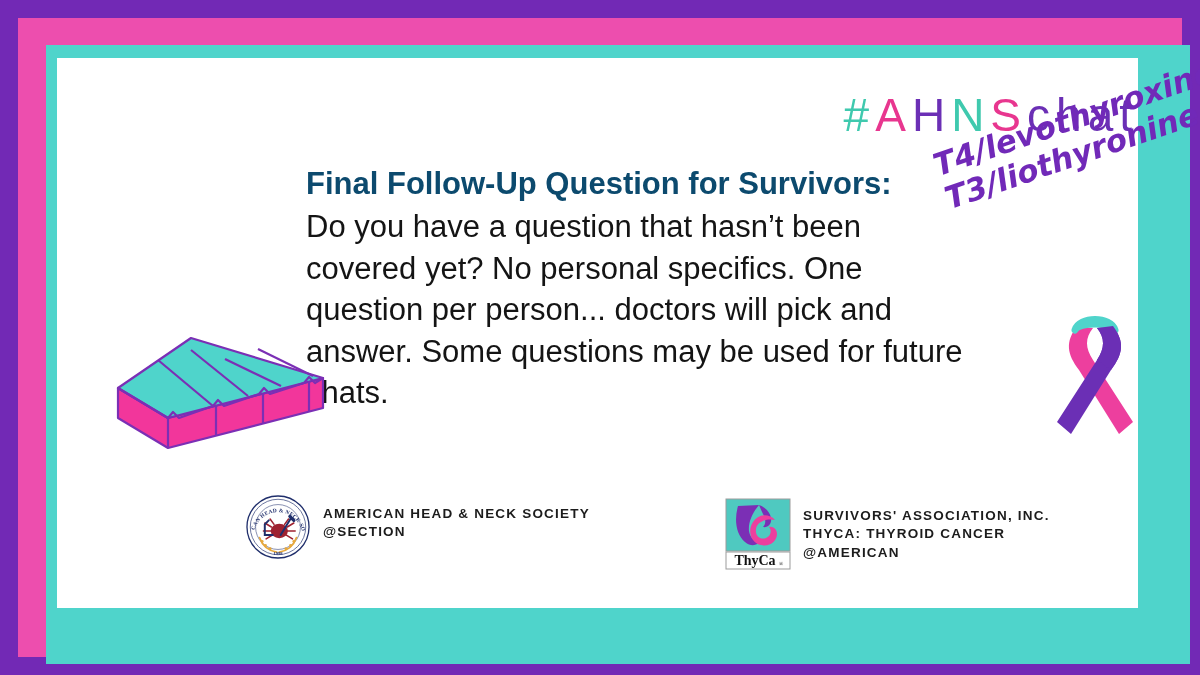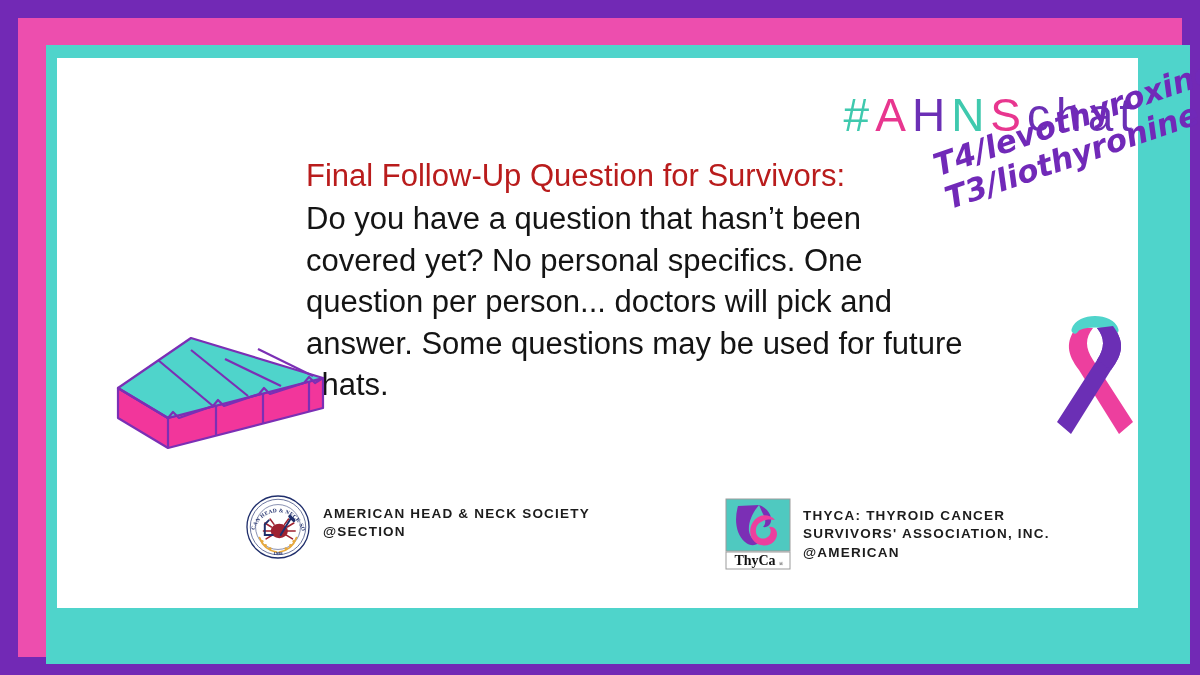--- a/index.html
+++ b/index.html
@@ -44,24 +44,24 @@
   .h-purple{color:#6B2FB5;}
 
   
   .copy{
     position:absolute;
     left:249px;top:98px;
     width:660px;
   }
   .copy .heading{
     font-size:31px;
-    font-weight:normal;
-    color:#b91c1c;
+    font-weight:bold;
+    color:#0c4a6e;
     line-height:1.30;
-    margin:0 0 2px 0;
+    margin:8px 0 2px 0;
   }
   .copy .para{
     font-size:31px;
     font-weight:400;
     color:#141414;
     line-height:1.34;
     margin:0;
   }
 
   
@@ -240,20 +240,20 @@
         <path d="M13 8 C9 22 11 36 20 44 C26 49 33 48 35 42 C30 44 25 40 24 33 C23 24 28 14 34 7 Z" fill="#7B2FB5"></path>
         <path d="M34 7 C40 9 45 14 46 20 C47 26 43 30 38 29 C41 26 41 21 38 16 C36 12 35 9 34 7 Z" fill="#7B2FB5"></path>
 
         <path d="M50 22 C44 15 33 16 28 24 C22 33 26 45 36 47 C45 49 52 43 52 36 C52 31 48 28 44 29 C47 32 46 38 41 40 C35 42 30 38 31 31 C32 24 41 20 50 22 Z" fill="#ED3F9E"></path>
 
         <rect x="1" y="54" width="64" height="17" fill="#FFFFFF" stroke="#9B9B9B" stroke-width="1"></rect>
         <text x="30" y="67" font-size="14" font-weight="bold" fill="#111111" text-anchor="middle" font-family="Liberation Serif, serif">ThyCa</text>
         <text x="56" y="68" font-size="6" fill="#111111" text-anchor="middle" font-family="Liberation Serif, serif">®</text>
       </svg>
       <div class="org-text">
+        <div>SURVIVORS' ASSOCIATION, INC.</div>
         <div>THYCA: THYROID CANCER</div>
-        <div>SURVIVORS' ASSOCIATION, INC.</div>
         <div>@AMERICAN</div>
       </div>
     </div>
 
   </div>
 </div>
 
 </body></html>

